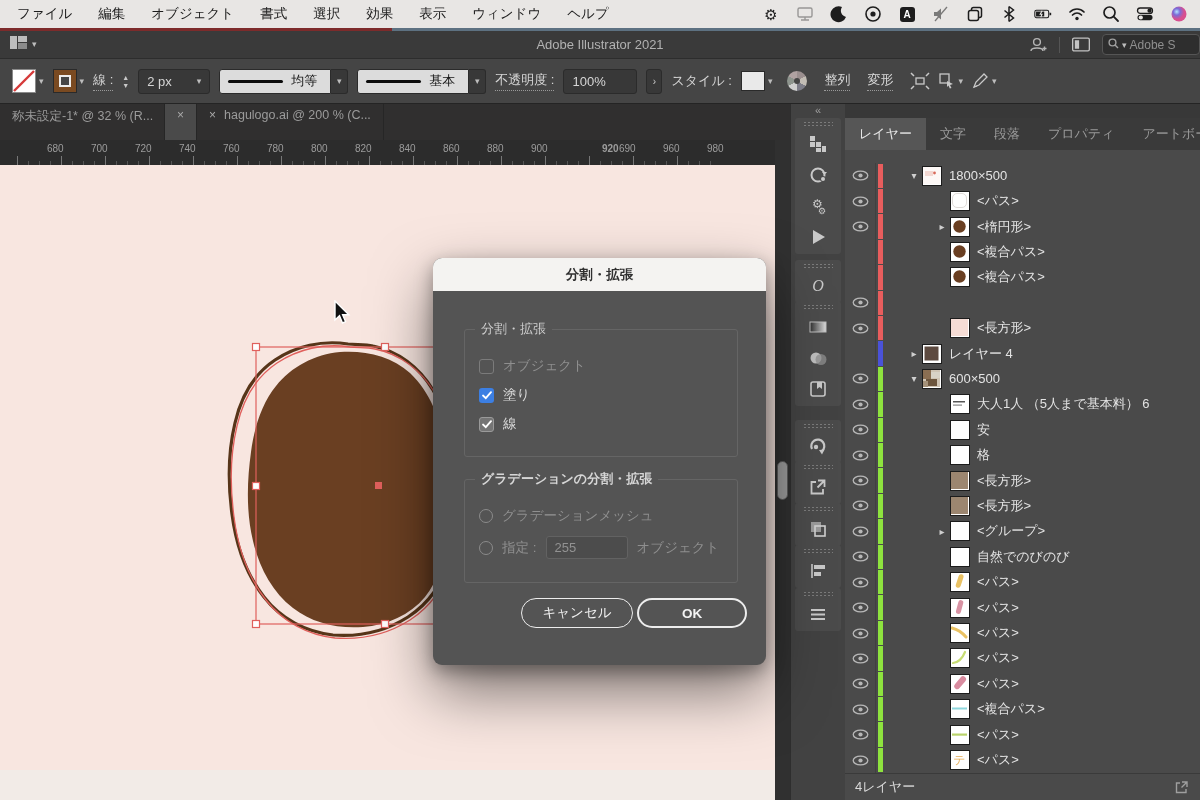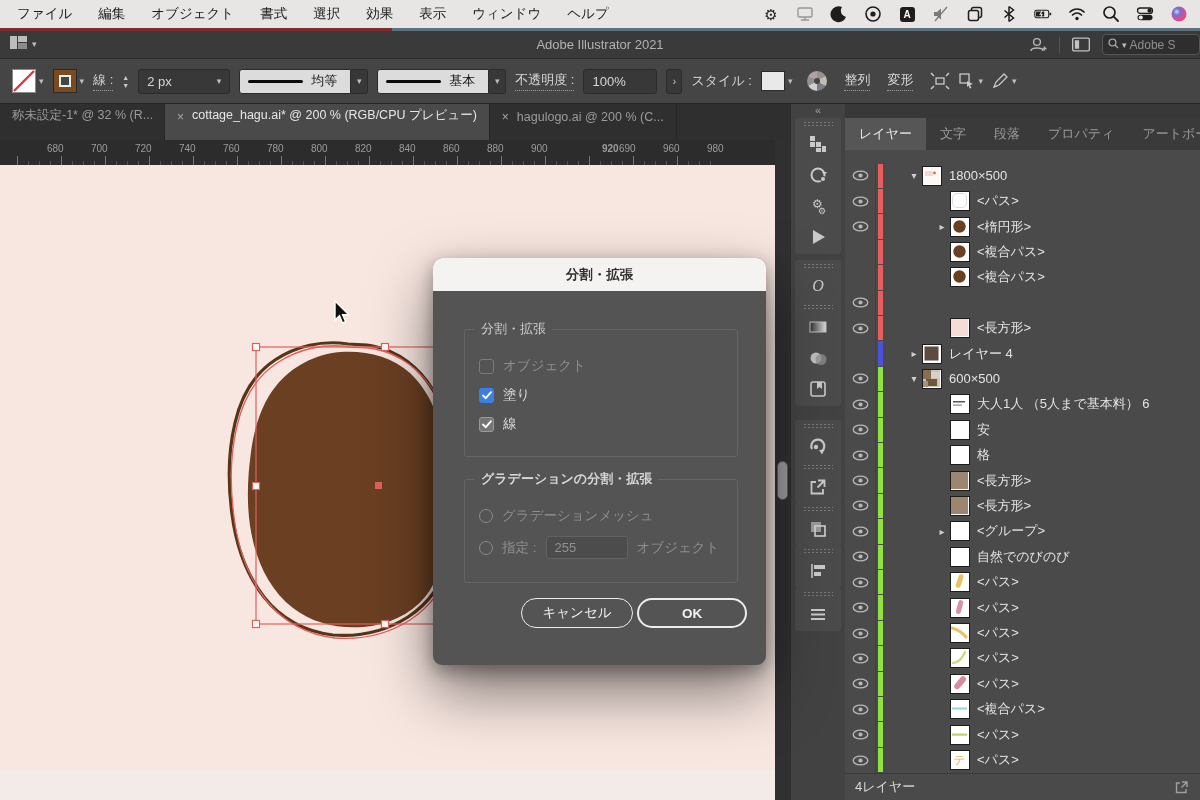--- a/index.html
+++ b/index.html
@@ -39,21 +39,21 @@
   .lightfld{background:#dcdcdc;border:1px solid #2b2b2b;color:#141414;height:25px;border-radius:3px 0 0 3px;display:flex;align-items:center;gap:8px;padding:0 8px;box-sizing:border-box;}
   .chevcell{width:17px;height:25px;background:#383838;border:1px solid #2b2b2b;border-left:none;border-radius:0 3px 3px 0;display:flex;align-items:center;justify-content:center;box-sizing:border-box;}
   .wline{display:block;height:3px;background:#0c0c0c;border-radius:2px;}
   .stylesw{width:22px;height:18px;background:#e9e9e9;border:1px solid #2a2a2a;}
   .morebtn{width:16px;height:25px;background:#383838;border:1px solid #2b2b2b;border-radius:3px;display:flex;align-items:center;justify-content:center;color:#c9c9c9;font-size:10px;box-sizing:border-box;}
   .wheel{width:20px;height:20px;border-radius:50%;background:conic-gradient(#9b8f8f 0 60deg,#c2bcb4 0 120deg,#7d7d88 0 180deg,#cfcfcf 0 240deg,#8d948d 0 300deg,#b0a2a2 0);position:relative;}
   .wheel::after{content:"";position:absolute;left:7px;top:7px;width:6px;height:6px;border-radius:50%;background:#454545;}
   .cicon{display:flex;align-items:center;gap:3px;color:#c9c9c9;}
   
   .tabbar{position:absolute;left:0;top:104px;width:792px;height:36px;background:#302f2f;display:flex;align-items:stretch;font-size:12.5px;}
-  .tab{display:flex;align-items:flex-end;gap:8px;padding:16px 12px;color:#9b9b9b;border-right:1px solid #262626;white-space:nowrap;overflow:hidden;}
+  .tab{display:flex;align-items:flex-start;gap:8px;padding:4px 12px;color:#9b9b9b;border-right:1px solid #262626;white-space:nowrap;overflow:hidden;}
   .tab.active{background:#4a4a4a;color:#e6e6e6;}
   .tab .close{font-size:12px;color:#a9a9a9;}
   
   .ruler{position:absolute;left:0;top:140px;width:775px;height:25px;background:#2c2c2c;overflow:hidden;}
   .rlabel{position:absolute;top:3px;font-size:10px;color:#9c9c9c;margin-left:28px;}
   .rtick{position:absolute;bottom:0;width:1px;background:#777;}
   .rtick.minor{height:4px;background:#555;}
   .rtick.major{height:9px;}
   
   .canvas{position:absolute;left:0;top:165px;width:775px;height:635px;}
@@ -266,21 +266,21 @@
       <span class="strokesw">
           <i></i>
         </span>
       <span class="chev">▾</span>
     </div>
     <span class="lbl-dot">線 :</span>
     <span class="stepper">
         <span>▲</span>
         <span>▼</span>
       </span>
-    <div class="fld" style="width:92px">
+    <div class="fld" style="width:72px">
       <span>2 px</span>
         <span class="chev">▾</span>
     </div>
     <div style="display:flex">
       <div class="lightfld" style="width:112px">
           <span class="wline" style="width:55px"></span>
           <span>均等</span>
         </div>
       <div class="chevcell">
           <span class="chev">▾</span>
@@ -329,21 +329,20 @@
       <span class="chev">▾</span>
     </span>
   </div>
 
   <div class="tabbar" id="tabbar">
       <div class="tab" style="width: 140px;">
         <span>称未設定-1* @ 32 % (R...</span>
       </div>
       <div class="tab active">
         <span class="close">×</span>
-        <span>cottage_hagu.ai* @ 200 % (RGB/CPU プレビュー)</span>
       </div>
       <div class="tab">
         <span class="close">×</span>
         <span>hagulogo.ai @ 200 % (C...</span>
       </div>
     </div>
 
   <div class="ruler" id="ruler">
       <div class="rtick major" style="left: 17px;"></div>
       <div class="rlabel" style="left: 19px;">680</div>

